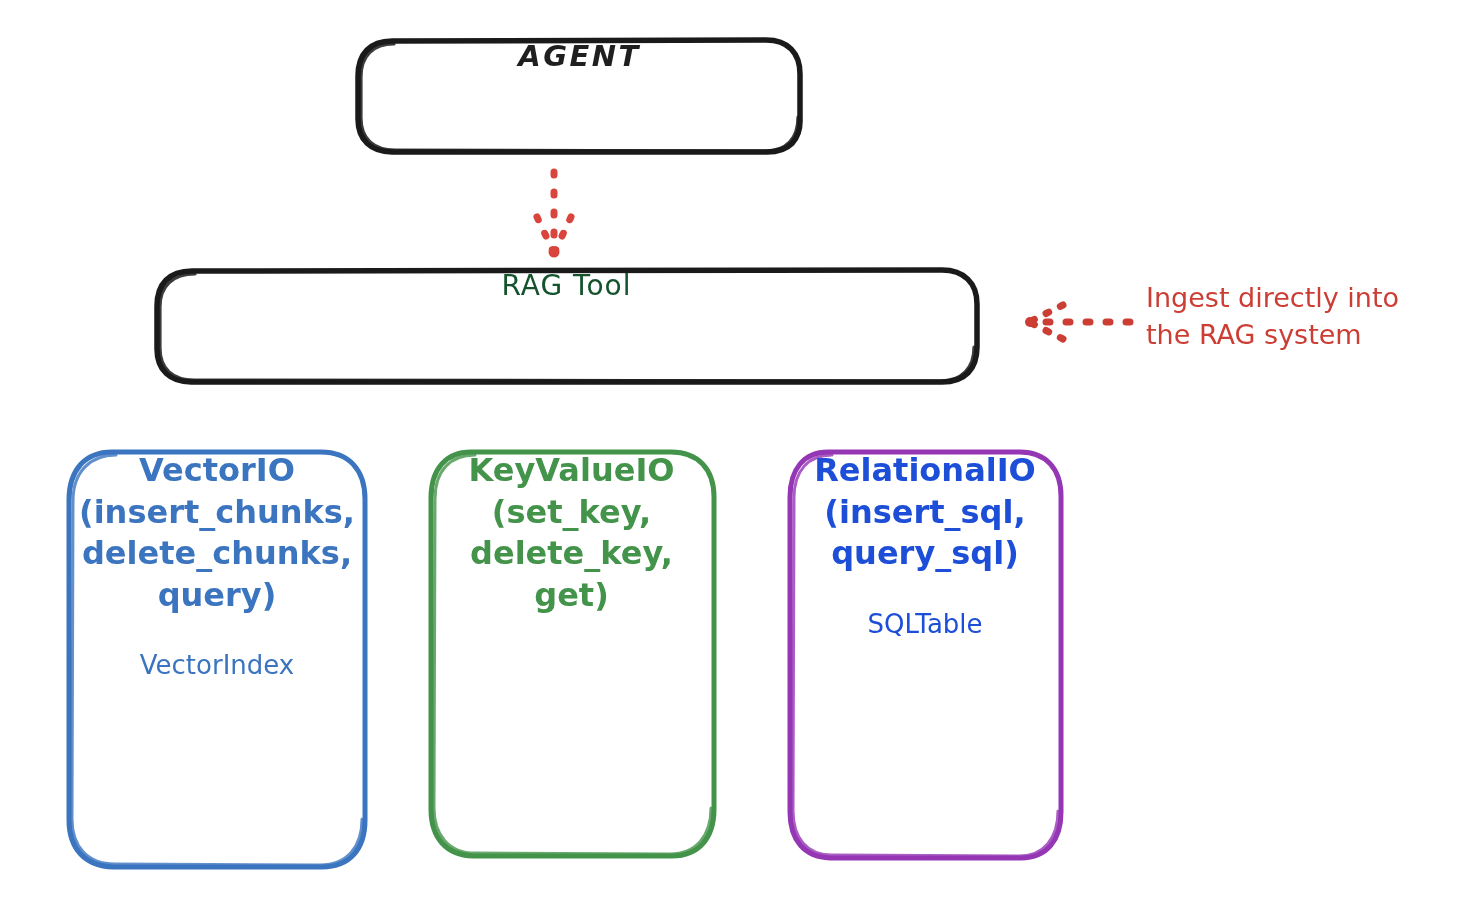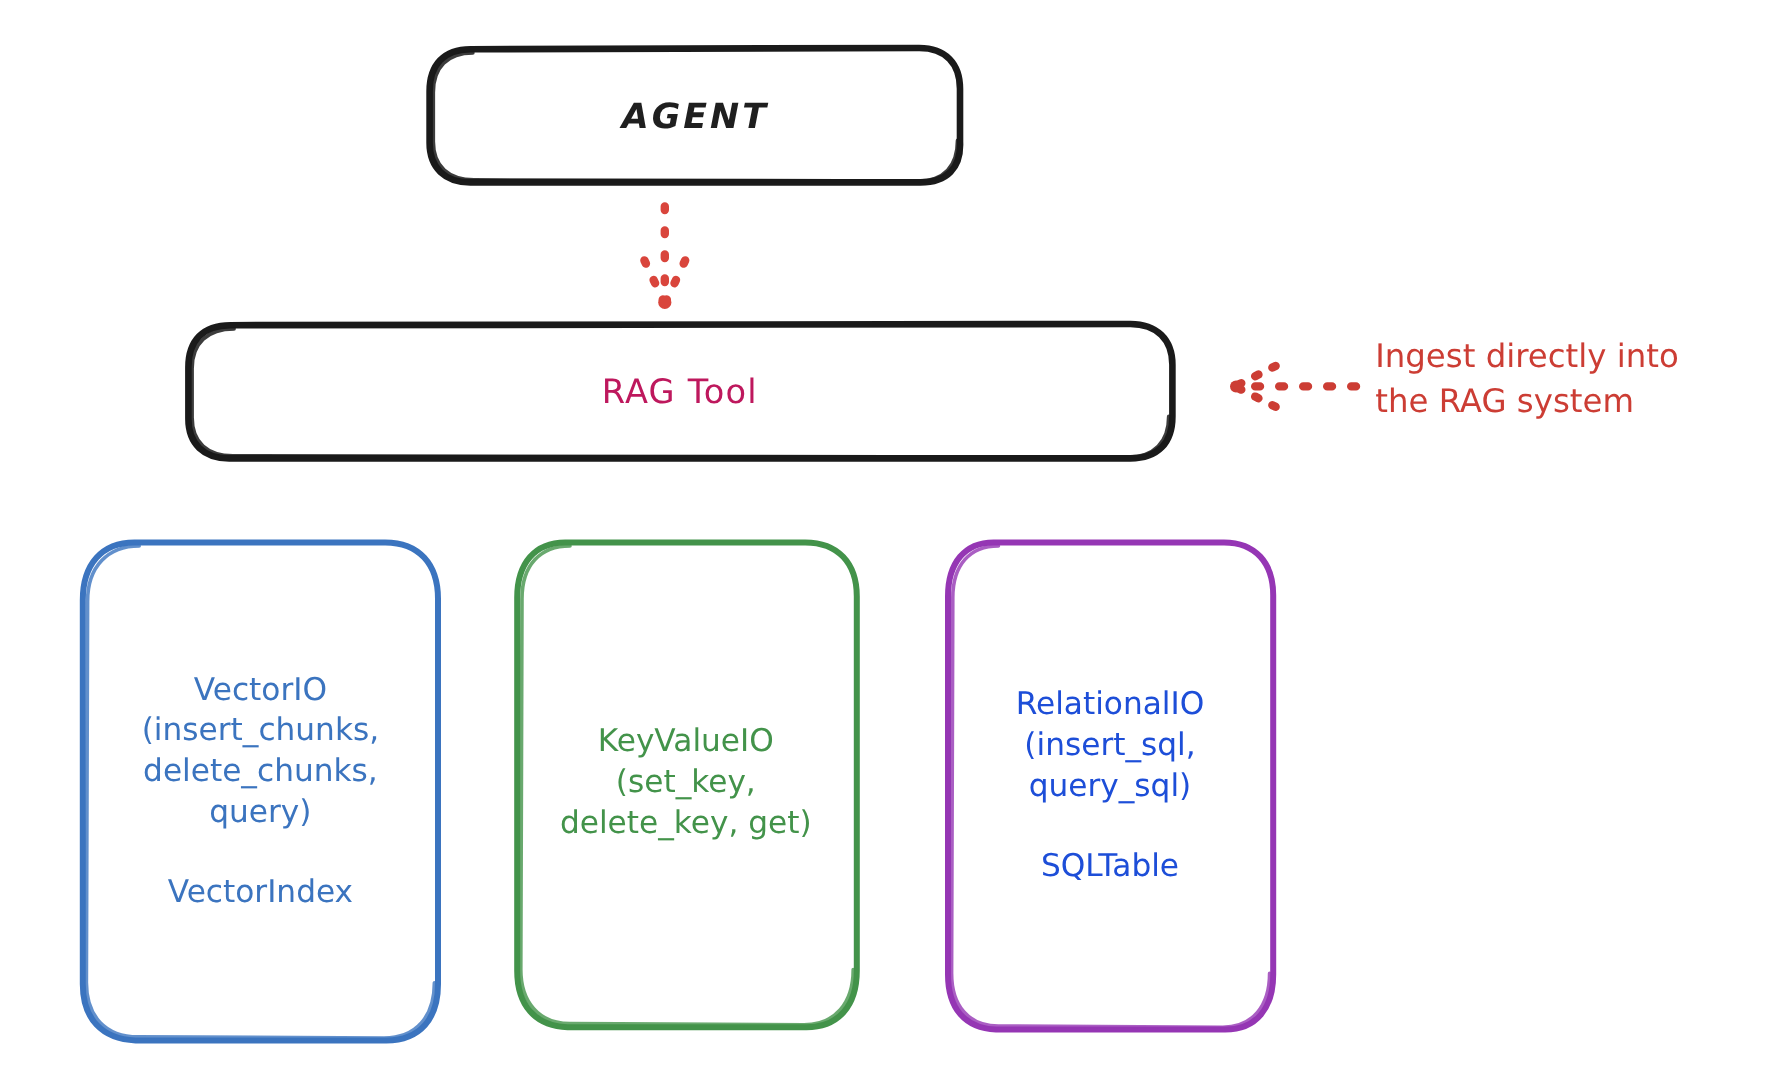--- a/index.html
+++ b/index.html
@@ -21,21 +21,21 @@
     width: 1484px;
     height: 910px;
   }
 
   .node {
     position: absolute;
     box-sizing: border-box;
     display: flex;
     flex-direction: column;
     align-items: center;
-    justify-content: center;
+    justify-content: flex-start;
     text-align: center;
     background: transparent;
     pointer-events: auto;
   }
 
   
   #agent-node {
     left: 357px;
     top: 39px;
     width: 445px;
@@ -55,21 +55,21 @@
     left: 156px;
     top: 269px;
     width: 821px;
     height: 115px;
   }
   #rag-tool-label {
     font-family: "DejaVu Sans", sans-serif;
     font-size: 28px;
     font-weight: 500;
     letter-spacing: 1px;
-    color: #be185d;
+    color: #14532d;
   }
 
   
   .store-node {
     padding: 0 14px;
   }
   #vectorio-node {
     left: 68px;
     top: 450px;
     width: 298px;
@@ -83,23 +83,23 @@
   }
   #relationalio-node {
     left: 789px;
     top: 450px;
     width: 272px;
     height: 408px;
   }
 
   .store-api {
     font-family: "DejaVu Sans", sans-serif;
-    font-size: 26px;
+    font-size: 32px;
     line-height: 1.30;
-    font-weight: 400;
+    font-weight: 700;
     white-space: pre-line;
   }
   .store-index {
     font-family: "DejaVu Sans", sans-serif;
     font-size: 26px;
     font-weight: 500;
     margin-top: 34px;
   }
 
   .c-blue   { color: #3b74bf; }

